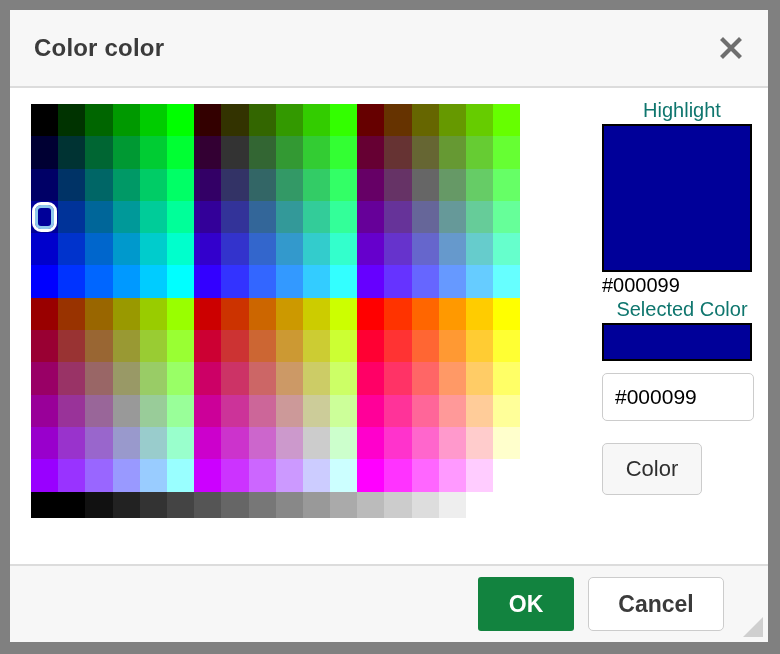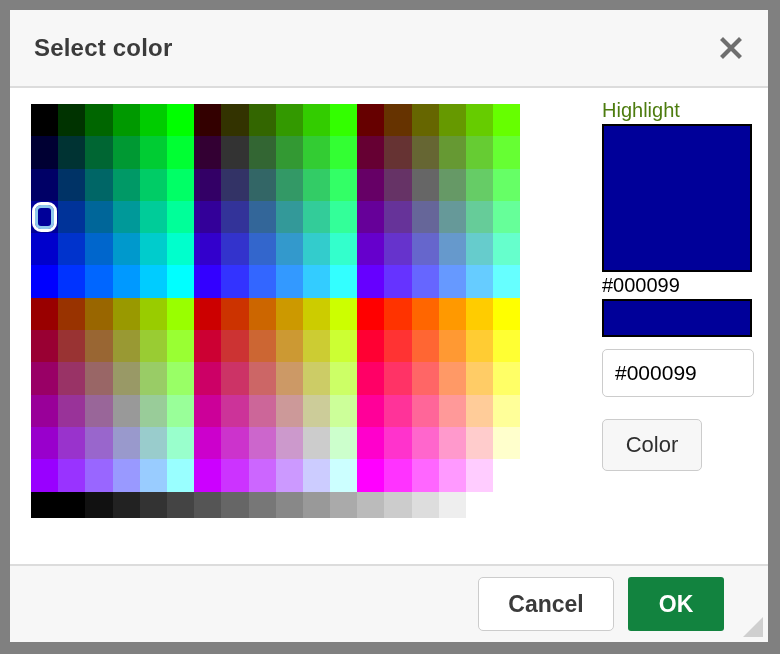--- a/index.html
+++ b/index.html
@@ -121,23 +121,24 @@
 
   
   #side-panel {
     position: absolute;
     left: 592px;
     top: 10px;
     width: 160px;
   }
   .side-label {
     font-size: 20px;
-    color: #4d7c0f;
+    color: #0f766e;
     line-height: 24px;
     white-space: nowrap;
+    text-align: center;
   }
   #highlight-swatch {
     width: 150px;
     height: 148px;
     border: 2px solid #000000;
     box-sizing: border-box;
     margin-top: 2px;
   }
   #highlight-hex {
     font-size: 20px;
@@ -232,21 +233,21 @@
     height: 22px;
     cursor: nwse-resize;
   }
 </style>
 </head>
 <body>
 
 <div id="dialog">
 
   <div id="dialog-header">
-    <div id="dialog-title">Select color</div>
+    <div id="dialog-title">Color color</div>
     <button id="close-button">
       <svg width="26" height="26" viewBox="0 0 26 26" aria-hidden="true">
         <path d="M5 5 L21 21 M21 5 L5 21" stroke="#6e6e6e" stroke-width="4.2" stroke-linecap="square" fill="none"></path>
       </svg>
     </button>
   </div>
 
   <div id="dialog-body">
 
     <div id="palette-wrap">
@@ -488,31 +489,32 @@
           <div class="gray-swatch" title="#eeeeee" style="background: rgb(238, 238, 238);"></div>
           <div class="gray-swatch" title="#ffffff" style="background: rgb(255, 255, 255);"></div>
           <div class="gray-swatch" title="#ffffff" style="background: rgb(255, 255, 255);"></div>
         </div>
     </div>
 
     <div id="side-panel">
       <div class="side-label">Highlight</div>
       <div id="highlight-swatch" style="background: rgb(0, 0, 153);"></div>
       <div id="highlight-hex">#000099</div>
+      <div class="side-label">Selected Color</div>
       <div id="selected-swatch" style="background: rgb(0, 0, 153);"></div>
       <input id="hex-input" type="text" value="#000099" style="">
       <button id="clear-button">Color</button>
     </div>
 
   </div>
 
   <div id="dialog-footer">
     <div id="footer-actions">
+      <button id="ok-button" style="background: rgb(18, 131, 63);">OK</button>
       <button id="cancel-button">Cancel</button>
-      <button id="ok-button" style="background: rgb(18, 131, 63);">OK</button>
     </div>
     <div id="resize-grip">
       <svg width="22" height="22" viewBox="0 0 22 22" aria-hidden="true">
         <path d="M21 1 L21 21 L1 21 Z" fill="#cfcfcf"></path>
       </svg>
     </div>
   </div>
 
 </div>
 

